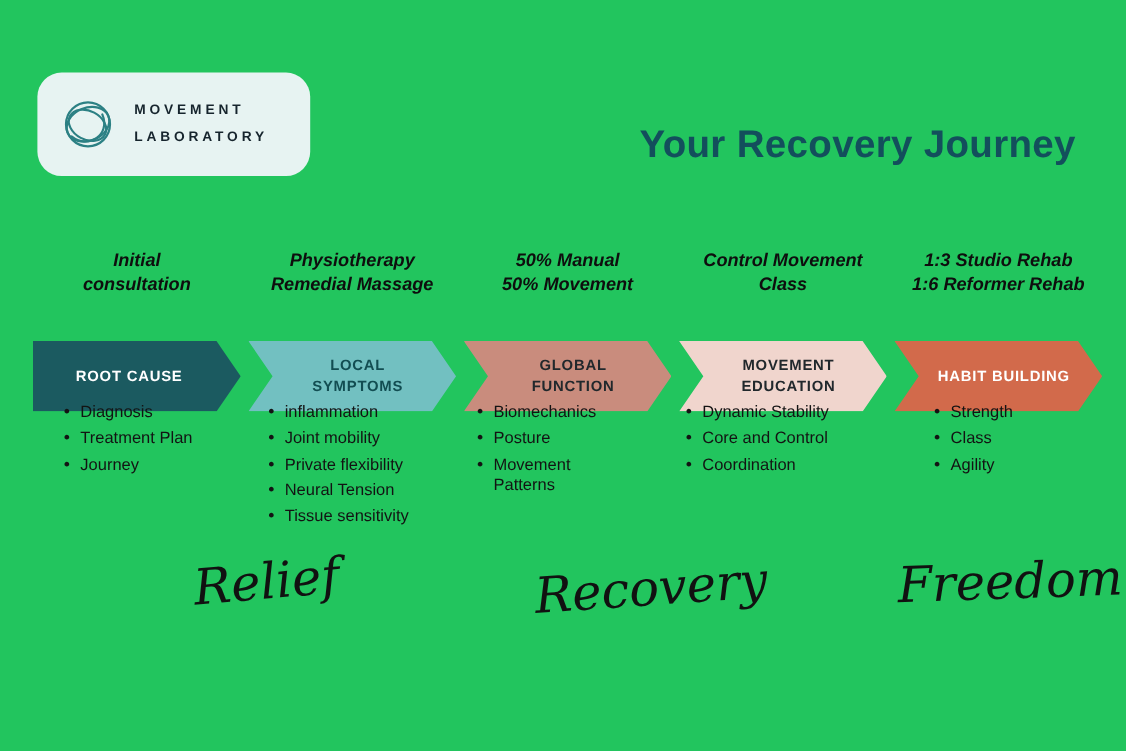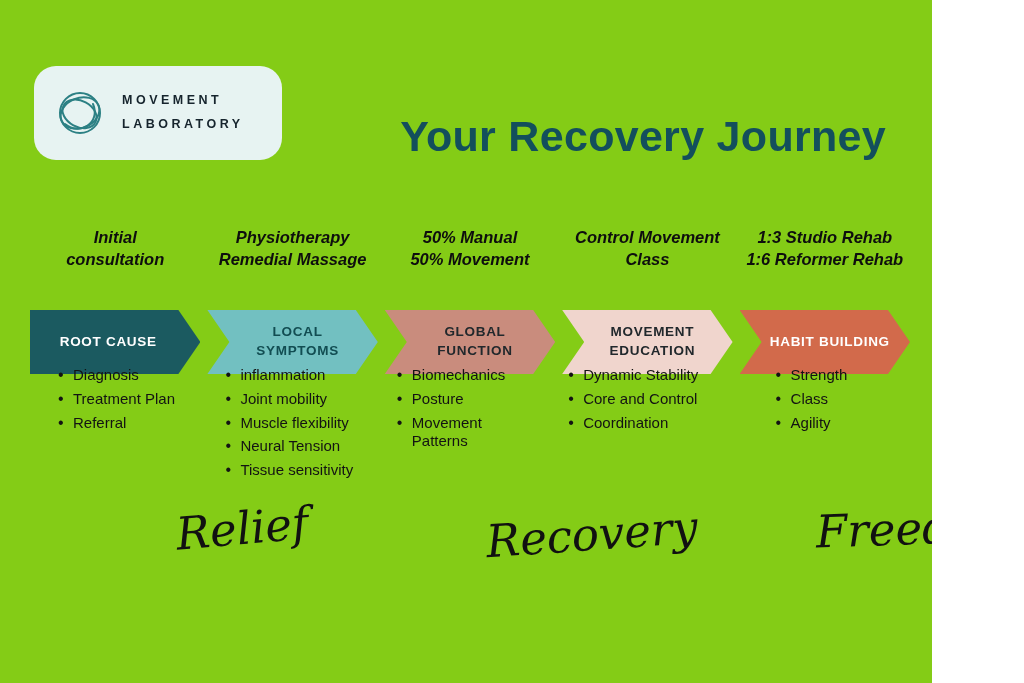--- a/index.html
+++ b/index.html
@@ -1,20 +1,20 @@
 <!DOCTYPE html>
 <html><head>
 <meta charset="utf-8">
 <style>
   html, body { margin: 0; padding: 0; background: #ffffff; }
   .page {
     position: relative;
-    width: 932px;
+    width: 1024px;
     height: 683px;
-    background: #84cc16;
+    background: #22c55e;
     font-family: "Liberation Sans", sans-serif;
     overflow: hidden;
   }
 
   
   .logo-card {
     position: absolute;
     left: 34px; top: 66px;
     width: 248px; height: 94px;
     border-radius: 22px;
@@ -31,21 +31,21 @@
     letter-spacing: 3.5px;
     color: #16242d;
     line-height: 1.9;
   }
 
   
   .title {
     position: absolute;
     top: 112px; right: 46px;
     margin: 0;
-    font-size: 43px;
+    font-size: 35px;
     font-weight: bold;
     letter-spacing: 0.3px;
   }
 
   
   .row {
     position: absolute;
     left: 30px; right: 22px;
     display: grid;
     grid-template-columns: repeat(5, 1fr);
@@ -177,26 +177,26 @@
     </div>
     <div class="arrow notch" style="background-color: rgb(210, 106, 75); color: rgb(255, 255, 255);">
       <span>HABIT BUILDING</span>
     </div>
   </div>
 
   <div class="row bullets-row">
     <ul class="stage-bullets bullets-c1">
       <li>Diagnosis</li>
       <li>Treatment Plan</li>
-      <li>Referral</li>
+      <li>Journey</li>
     </ul>
     <ul class="stage-bullets bullets-c2">
       <li>inflammation</li>
       <li>Joint mobility</li>
-      <li>Muscle flexibility</li>
+      <li>Private flexibility</li>
       <li>Neural Tension</li>
       <li>Tissue sensitivity</li>
     </ul>
     <ul class="stage-bullets bullets-c3">
       <li>Biomechanics</li>
       <li>Posture</li>
       <li>Movement
 Patterns</li>
     </ul>
     <ul class="stage-bullets bullets-c4">

